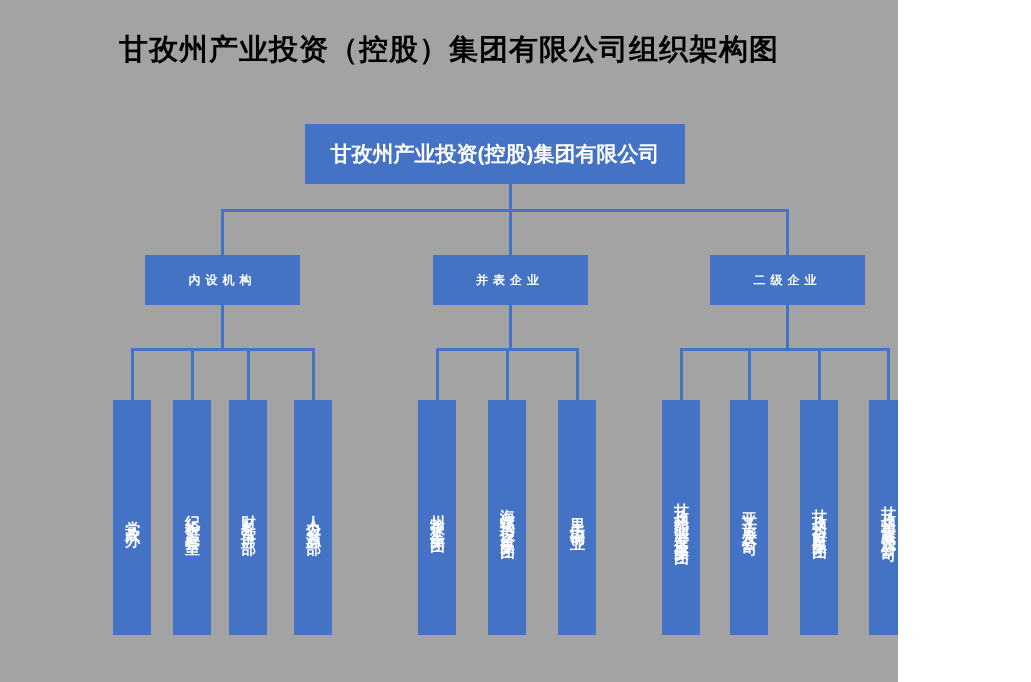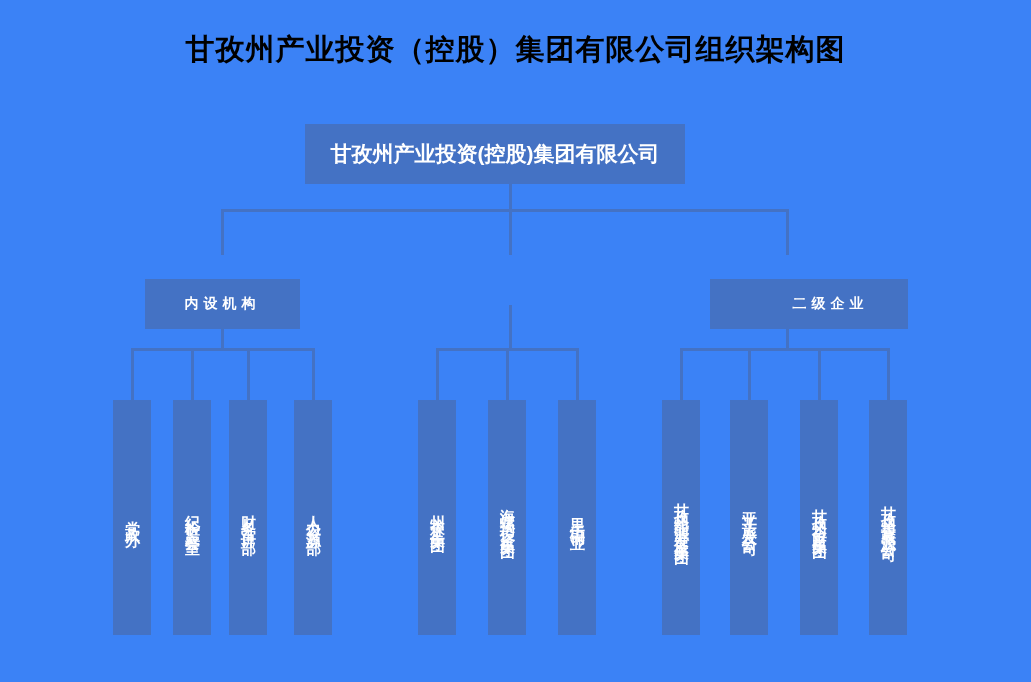--- a/index.html
+++ b/index.html
@@ -5,23 +5,23 @@
   html, body {
     margin: 0;
     padding: 0;
     background: #ffffff;
   }
   body {
     font-family: "Liberation Sans", sans-serif;
   }
   .canvas {
     position: relative;
-    width: 1031px;
+    width: 898px;
     height: 682px;
-    background: #3b82f6;
+    background: #a3a3a3;
     overflow: hidden;
   }
   .title {
     position: absolute;
     top: 30px;
     left: 0;
     width: 100%;
     text-align: center;
     font-family: "Liberation Serif", serif;
     font-weight: bold;
@@ -38,22 +38,21 @@
     justify-content: center;
     font-weight: bold;
     text-align: center;
   }
   .root-box {
     left: 305px; top: 124px; width: 380px; height: 60px;
     font-size: 21px;
   }
   .group-box {
     top: 255px; width: 155px; height: 50px;
-    font-size: 14px;
-    margin-top: 24px;
+    font-size: 12px;
   }
   .group-box .glabel {
     letter-spacing: 5px;
   }
   .child-box {
     top: 400px; width: 38px; height: 235px;
   }
   .vtext {
     writing-mode: vertical-rl;
     text-orientation: upright;
@@ -99,21 +98,24 @@
   <div class="line" style="left:817.5px; top:348px; width:3px; height:52px;"></div>
   <div class="line" style="left:886.5px; top:348px; width:3px; height:52px;"></div>
 
   <div class="node root-box">
     <span>甘孜州产业投资(控股)集团有限公司</span>
   </div>
 
   <div class="node group-box" style="left:145px;">
     <span class="glabel">内设机构</span>
   </div>
-  <div class="node group-box" style="left:710px;padding-left:43px;">
+  <div class="node group-box" style="left:432.5px;">
+    <span class="glabel">并表企业</span>
+  </div>
+  <div class="node group-box" style="left:710px;">
     <span class="glabel">二级企业</span>
   </div>
 
   <div class="node child-box" style="left:113px;">
     <span class="vtext">党政办</span>
   </div>
   <div class="node child-box" style="left:173px;">
     <span class="vtext">纪检监察室</span>
   </div>
   <div class="node child-box" style="left:229px;">

